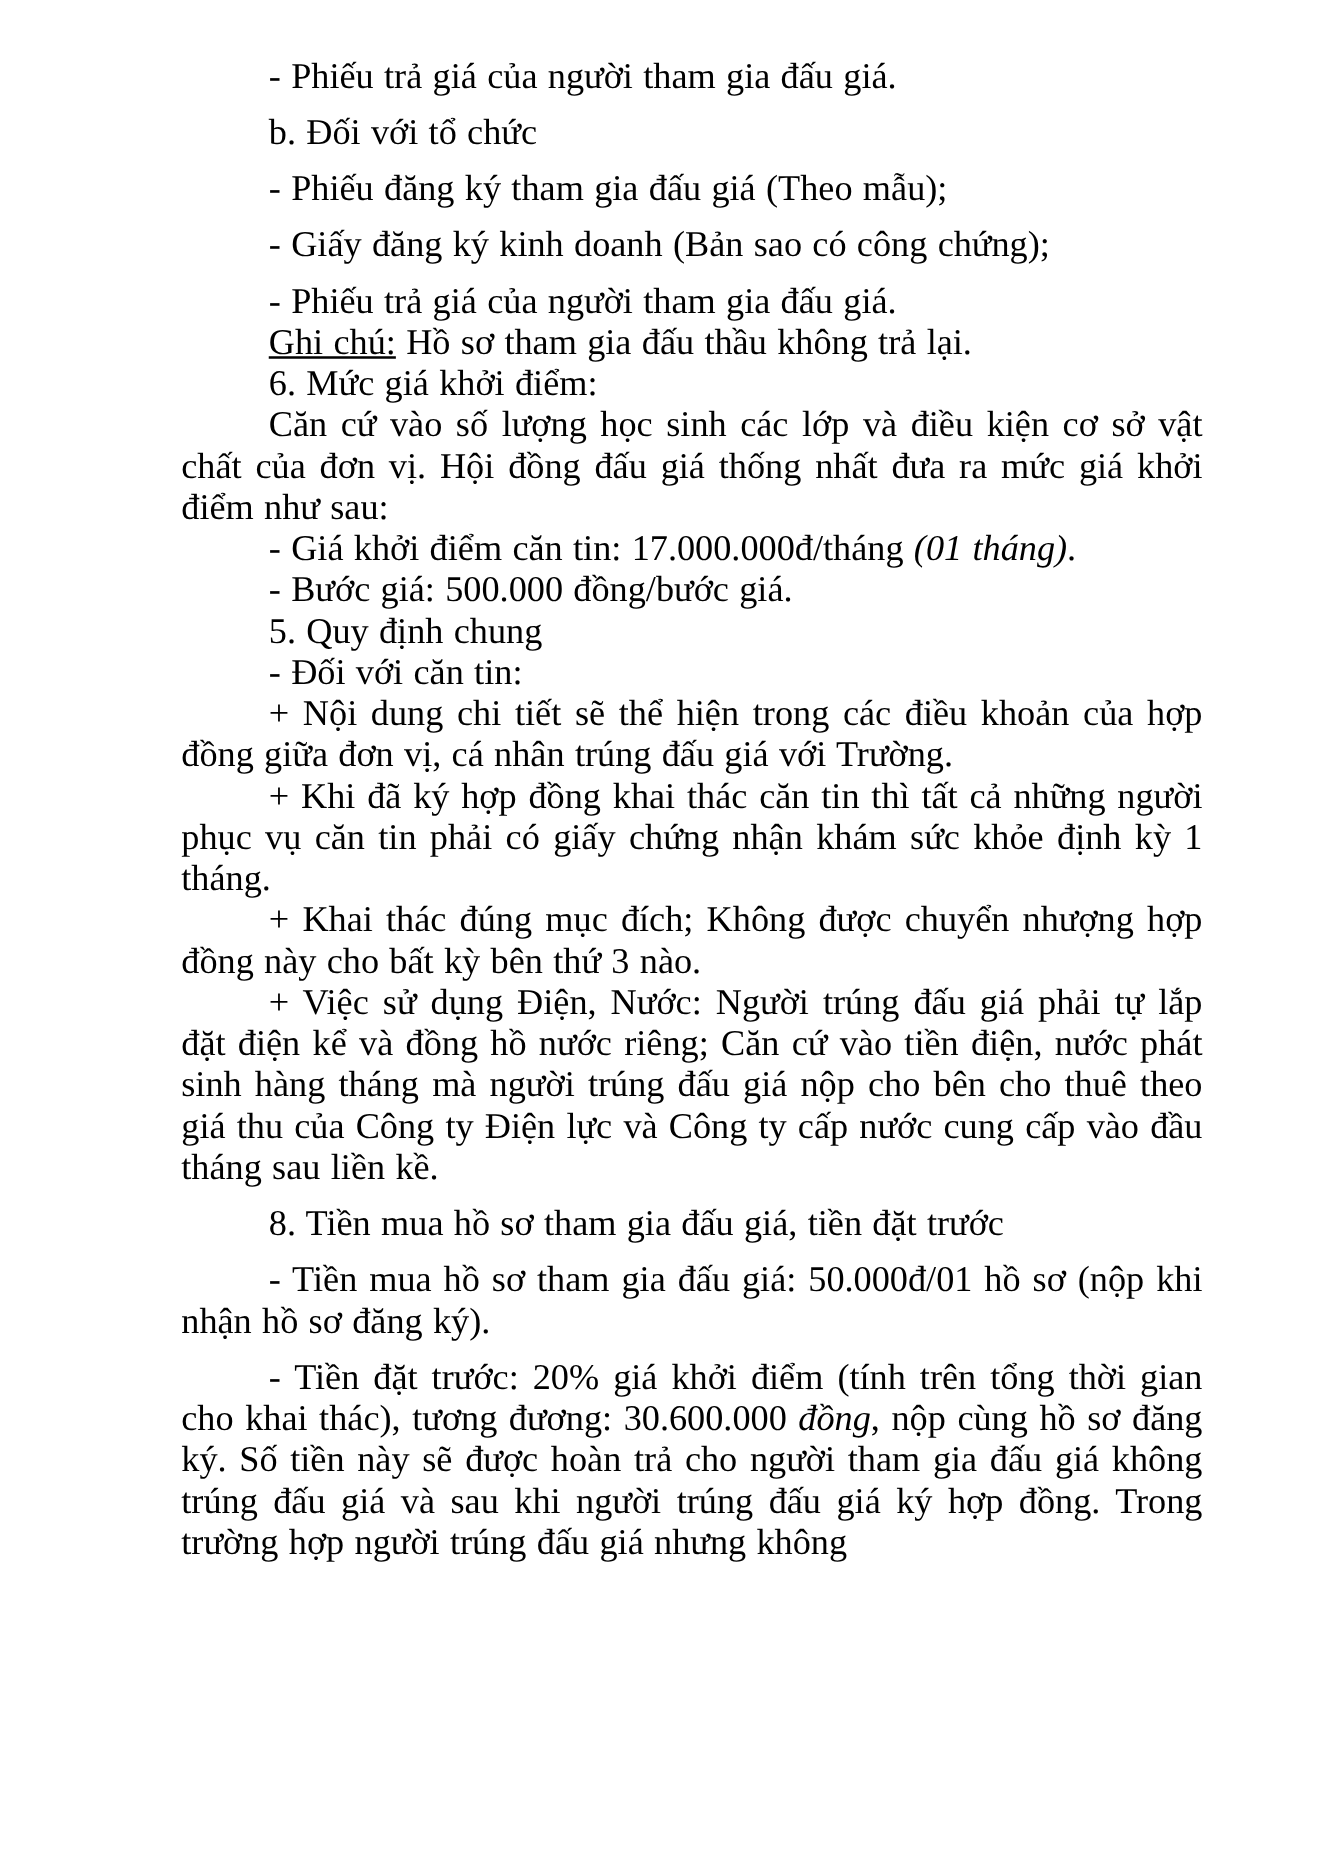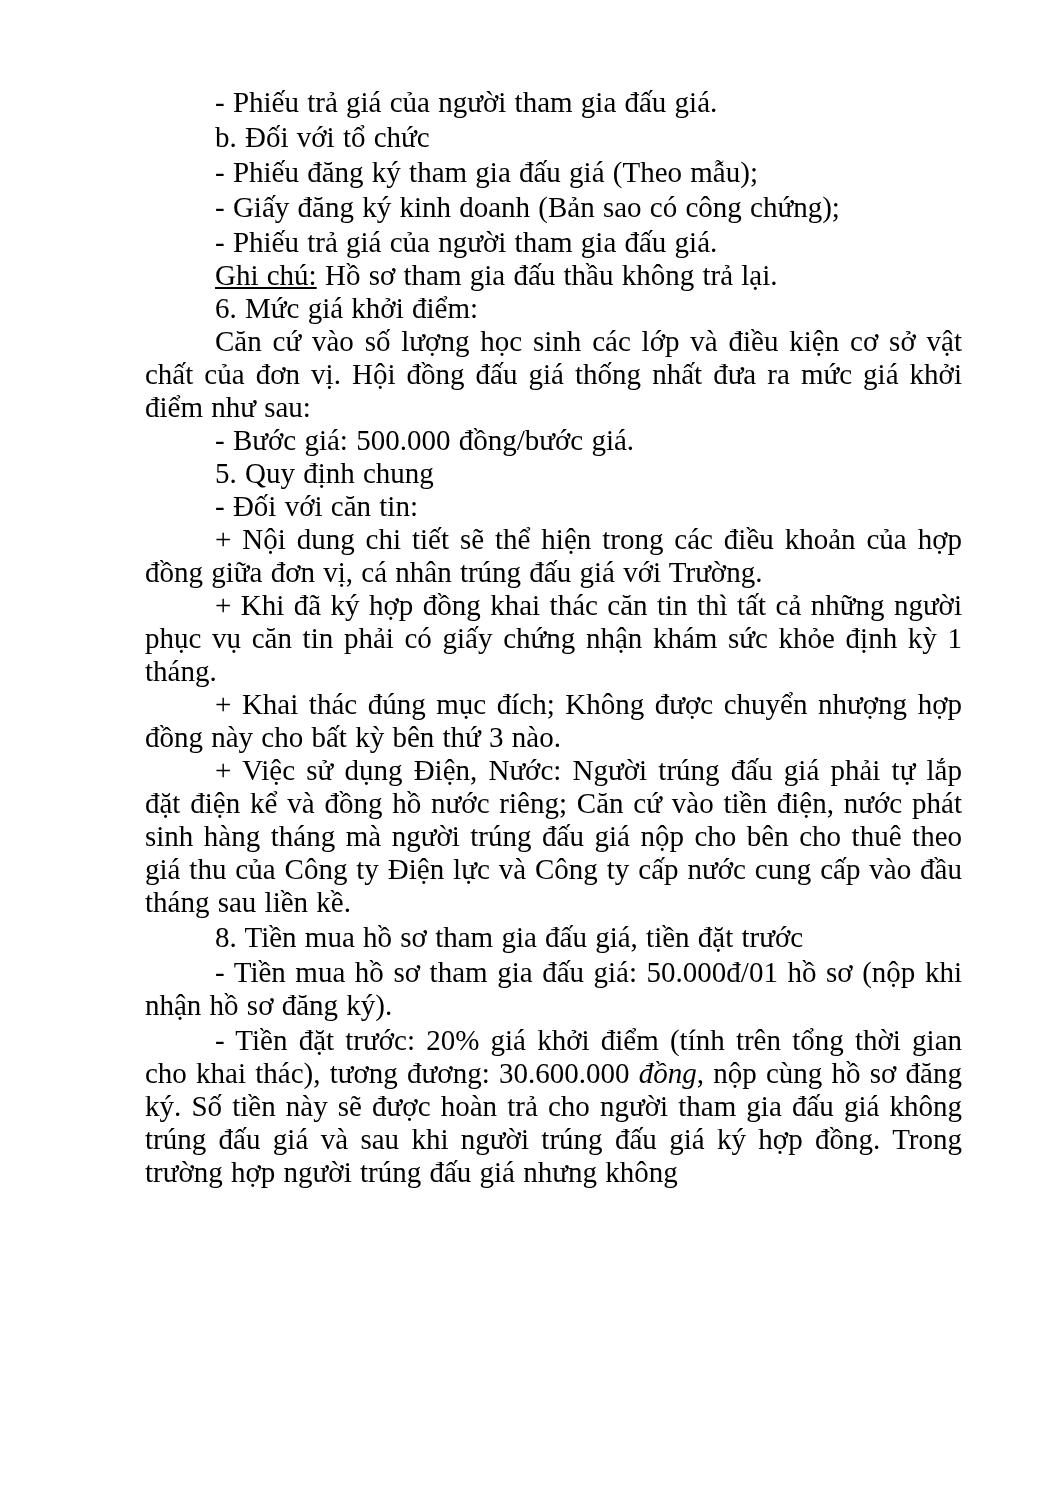--- a/index.html
+++ b/index.html
@@ -12,53 +12,54 @@
     box-sizing: border-box;
     width: 1061px;
     height: 1500px;
     background: #ffffff;
     color: #000000;
     font-family: "Liberation Serif", "DejaVu Serif", serif;
     overflow: hidden;
   }
   .doc-body {
     box-sizing: border-box;
-    padding: 86px 99px 40px 145px;
+    padding: 45px 99px 40px 145px;
     width: 100%;
     height: 100%;
     border-radius: 30px;
   }
   .para {
     margin: 0;
     font-size: 29px;
     line-height: 33px;
     text-align: justify;
     text-indent: 70px;
     word-spacing: 1px;
   }
   .para.spaced {
-    margin-top: 2px;
+    margin-top: 12px;
   }
   .run-bold { font-weight: normal; }
   .run-italic { font-style: italic; }
   .run-underline { text-decoration: underline; }
 </style>
 </head>
 <body>
 
 <div class="page">
   <div class="doc-body">
       <p class="para"><span>- Phiếu trả giá của người tham gia đấu giá.</span></p>
       <p class="para spaced"><span>b. Đối với tổ chức</span></p>
       <p class="para spaced"><span>- Phiếu đăng ký tham gia đấu giá (Theo mẫu);</span></p>
       <p class="para spaced"><span>- Giấy đăng ký kinh doanh (Bản sao có công chứng);</span></p>
       <p class="para spaced"><span>- Phiếu trả giá của người tham gia đấu giá.</span></p>
       <p class="para"><span class="run-bold run-underline">Ghi chú:</span><span> Hồ sơ tham gia đấu thầu không trả lại.</span></p>
       <p class="para"><span class="run-bold">6. Mức giá khởi điểm</span><span>:</span></p>
       <p class="para"><span>Căn cứ vào số lượng học sinh các lớp và điều kiện cơ sở vật chất của đơn vị. Hội đồng đấu giá thống nhất đưa ra mức giá khởi điểm như sau:</span></p>
+      <p class="para"><span>- Giá khởi điểm căn tin: 17.000.000đ/tháng </span><span class="run-italic">(01 tháng)</span><span>.</span></p>
       <p class="para"><span>- Bước giá: 500.000 đồng/bước giá.</span></p>
       <p class="para"><span class="run-bold">5. Quy định chung</span></p>
       <p class="para"><span>- Đối với căn tin:</span></p>
       <p class="para"><span>+ Nội dung chi tiết sẽ thể hiện trong các điều khoản của hợp đồng giữa đơn vị, cá nhân trúng đấu giá với Trường.</span></p>
       <p class="para"><span>+ Khi đã ký hợp đồng khai thác căn tin thì tất cả những người phục vụ căn tin phải có giấy chứng nhận khám sức khỏe định kỳ 1 tháng.</span></p>
       <p class="para"><span>+ Khai thác đúng mục đích; Không được chuyển nhượng hợp đồng này cho bất kỳ bên thứ 3 nào.</span></p>
       <p class="para"><span>+ Việc sử dụng Điện, Nước: Người trúng đấu giá phải tự lắp đặt điện kể và đồng hồ nước riêng; Căn cứ vào tiền điện, nước phát sinh hàng tháng mà người trúng đấu giá nộp cho bên cho thuê theo giá thu của Công ty Điện lực và Công ty cấp nước cung cấp vào đầu tháng sau liền kề.</span></p>
       <p class="para spaced"><span class="run-bold">8. Tiền mua hồ sơ tham gia đấu giá, tiền đặt trước</span></p>
       <p class="para spaced"><span>- Tiền mua hồ sơ tham gia đấu giá: 50.000đ/01 hồ sơ (nộp khi nhận hồ sơ đăng ký).</span></p>
       <p class="para spaced"><span>- Tiền đặt trước: 20% giá khởi điểm (tính trên tổng thời gian cho khai thác), tương đương: 30.600.000 </span><span class="run-italic">đồng</span><span>, nộp cùng hồ sơ đăng ký. Số tiền này sẽ được hoàn trả cho người tham gia đấu giá không trúng đấu giá và sau khi người trúng đấu giá ký hợp đồng. Trong trường hợp người trúng đấu giá nhưng không</span></p>

